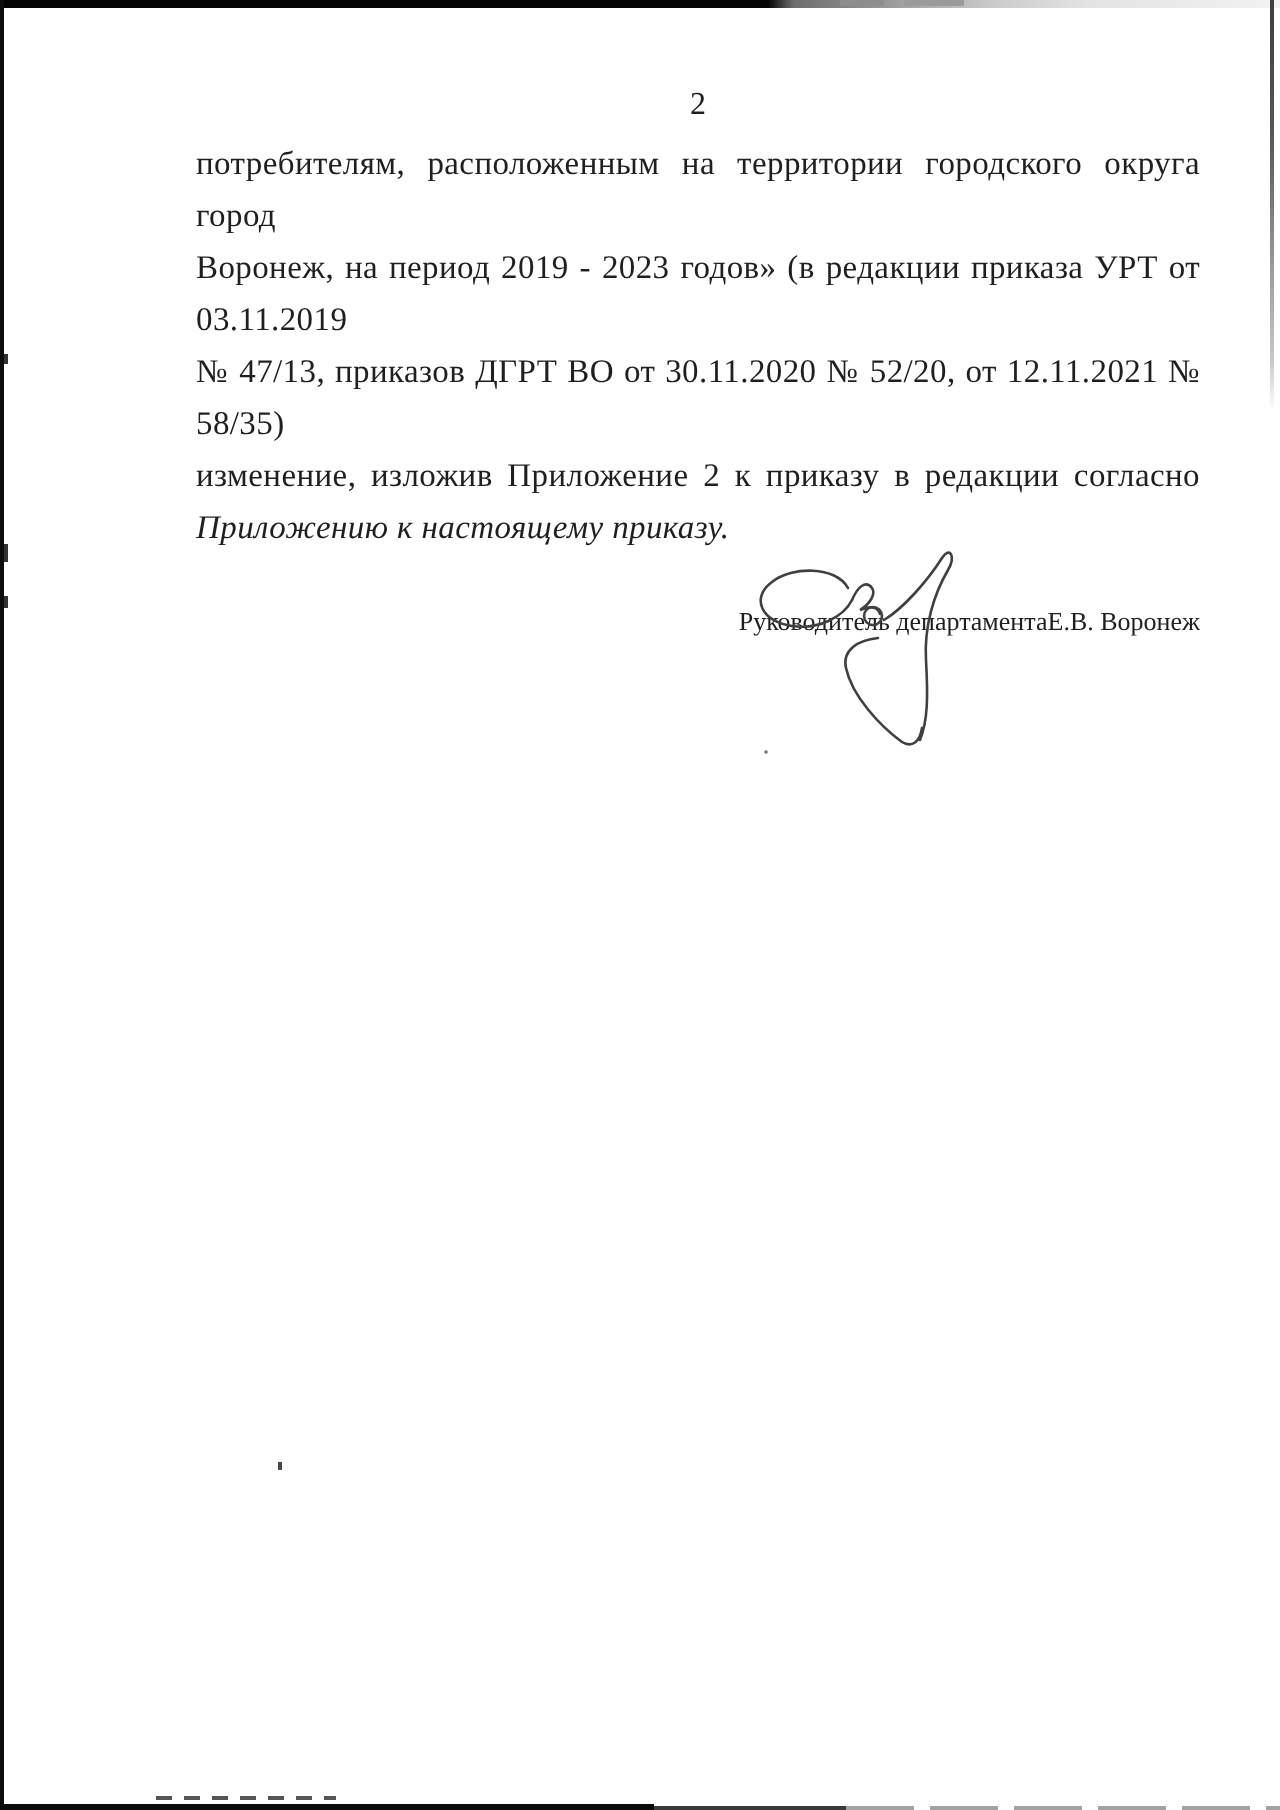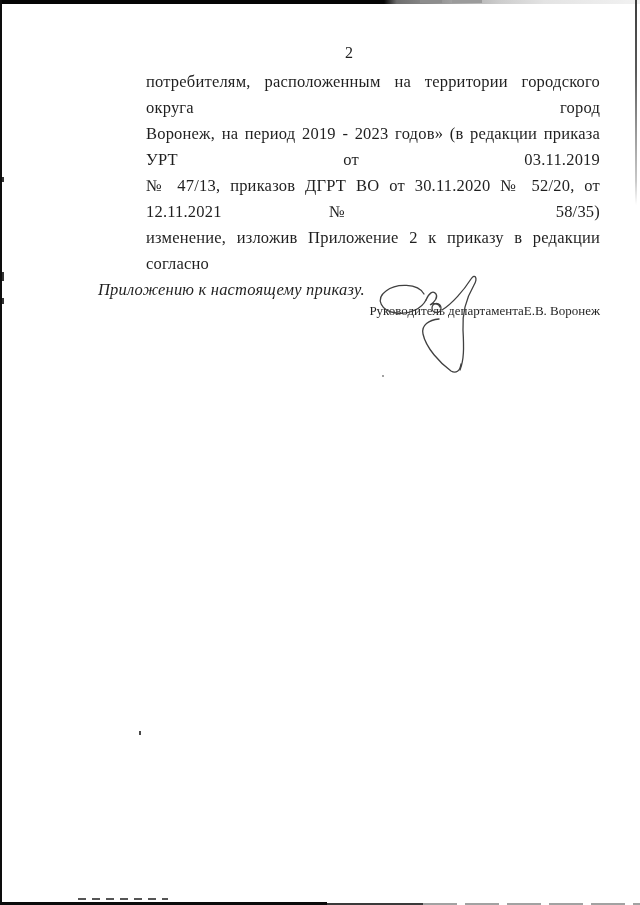--- a/index.html
+++ b/index.html
@@ -47,21 +47,21 @@
   
   .page-number {
     position: absolute; left: 98px; top: 44px; width: 502px;
     text-align: center; font-size: 16px;
   }
   .body-text {
     position: absolute; left: 98px; top: 69px; width: 502px;
     font-size: 16.5px; line-height: 26px;
     letter-spacing: 0.2px;
   }
-  .jl { text-align: justify; text-align-last: justify; margin-left: 48px; }
+  .jl { text-align: justify; text-align-last: justify; }
   .ll { text-align: left; font-style: italic; }
   .para2-first { padding-left: 26px; margin-top: 3px; }
 
   .signature-row {
     position: absolute; left: 98px; top: 303px; width: 502px;
     display: flex; justify-content: flex-end; align-items: flex-start;
     font-size: 13px;
   }
   .signature-svg {
     position: absolute; left: 360px; top: 258px; width: 150px; height: 130px;

